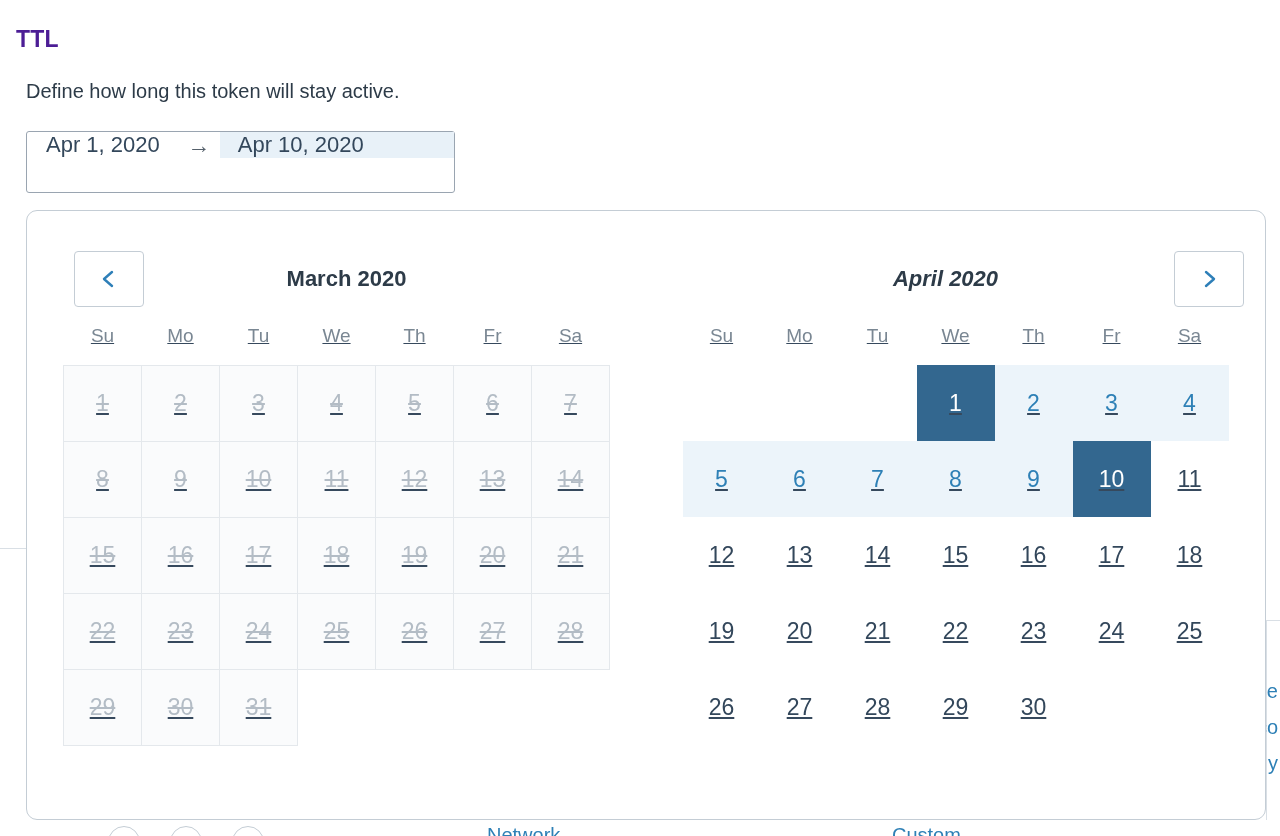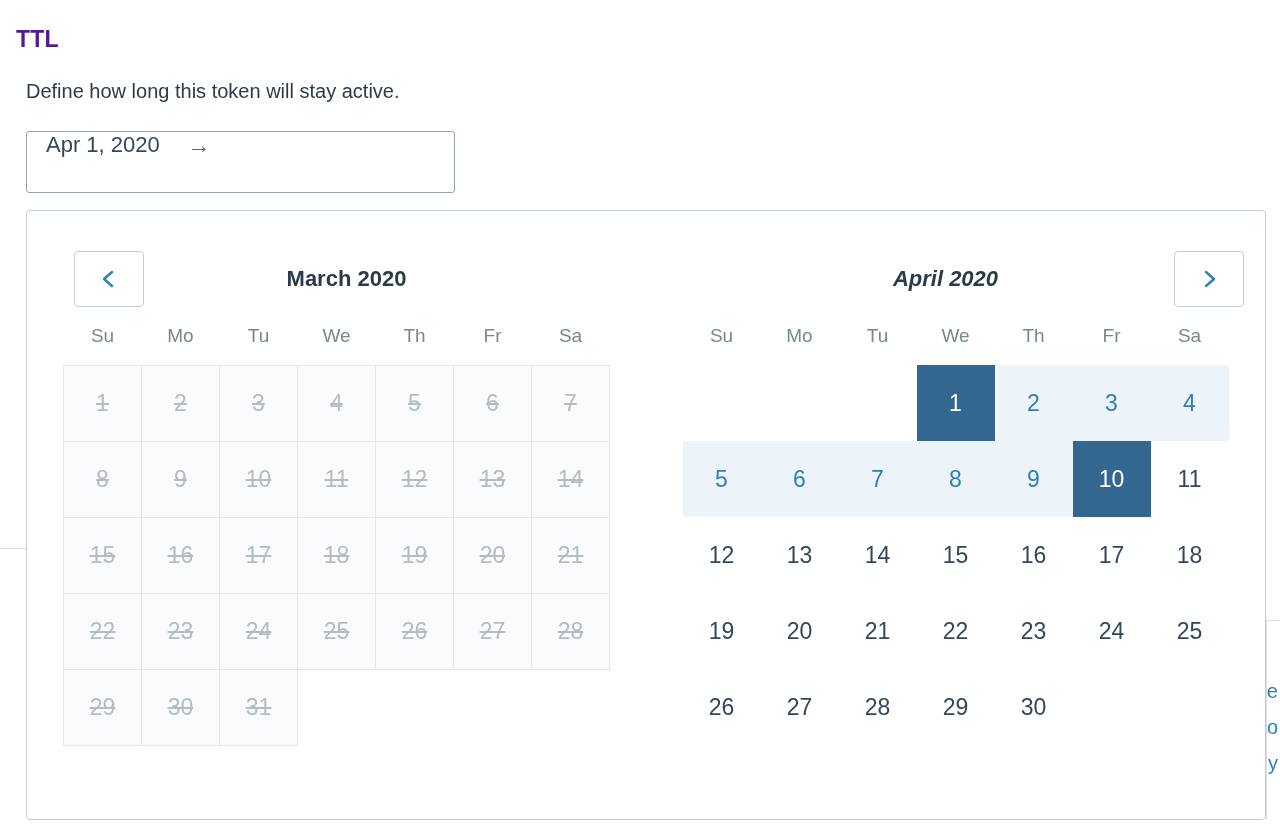--- a/index.html
+++ b/index.html
@@ -81,21 +81,21 @@
   }
 
   
   .cal-panel {
     position: absolute;
     left: 26px;
     top: 210px;
     width: 1240px;
     height: 610px;
     border: 1px solid #c4cdd5;
-    border-radius: 4px;
+    border-radius: 11px;
     background: #fff;
   }
 
   .nav-btn {
     position: absolute;
     width: 70px;
     height: 56px;
     border: 1px solid #c4cdd5;
     border-radius: 4px;
     background: #fff;
@@ -127,20 +127,21 @@
     height: 56px;
     line-height: 56px;
   }
   .month.left .month-title { padding-left: 20px; }
   .month.right .month-title { padding-right: 20px; font-style: italic; }
 
   table.cal {
     border-collapse: collapse;
     margin: 0 auto;
     table-layout: fixed;
+    text-decoration: underline;
   }
   table.cal th {
     width: 78px;
     height: 58px;
     font-size: 19px;
     font-weight: normal;
     color: #7a8793;
     text-align: center;
     vertical-align: middle;
   }
@@ -238,27 +239,35 @@
 </head>
 <body>
 
 <div class="page">
 
   <div class="bg-line"></div>
   <div class="bg-card"></div>
   <div class="bg-right-text brt1">le</div>
   <div class="bg-right-text brt2">co</div>
   <div class="bg-right-text brt3">y</div>
+  <div class="bg-bottom">
+    <div class="circ c1"></div>
+    <div class="circ c2"></div>
+    <div class="circ c3"></div>
+    <div class="bottom-label bl1">Network</div>
+    <div class="bottom-label bl2">Custom</div>
+  </div>
 
   <div class="ttl-title">TTL</div>
   <div class="ttl-desc">Define how long this token will stay active.</div>
 
   <div class="range-box">
     <div class="range-start">Apr 1, 2020</div>
     <div class="range-arrow">→</div>
+    <div class="range-end">Apr 10, 2020</div>
   </div>
 
   <div class="cal-panel">
 
     <div class="nav-btn nav-prev">
       <svg width="20" height="22" viewBox="0 0 20 22">
         <polyline points="13,4 5,11 13,18" fill="none" stroke="#2e7fb8" stroke-width="2.4" stroke-linecap="round" stroke-linejoin="round"></polyline>
       </svg>
     </div>
     <div class="nav-btn nav-next">

